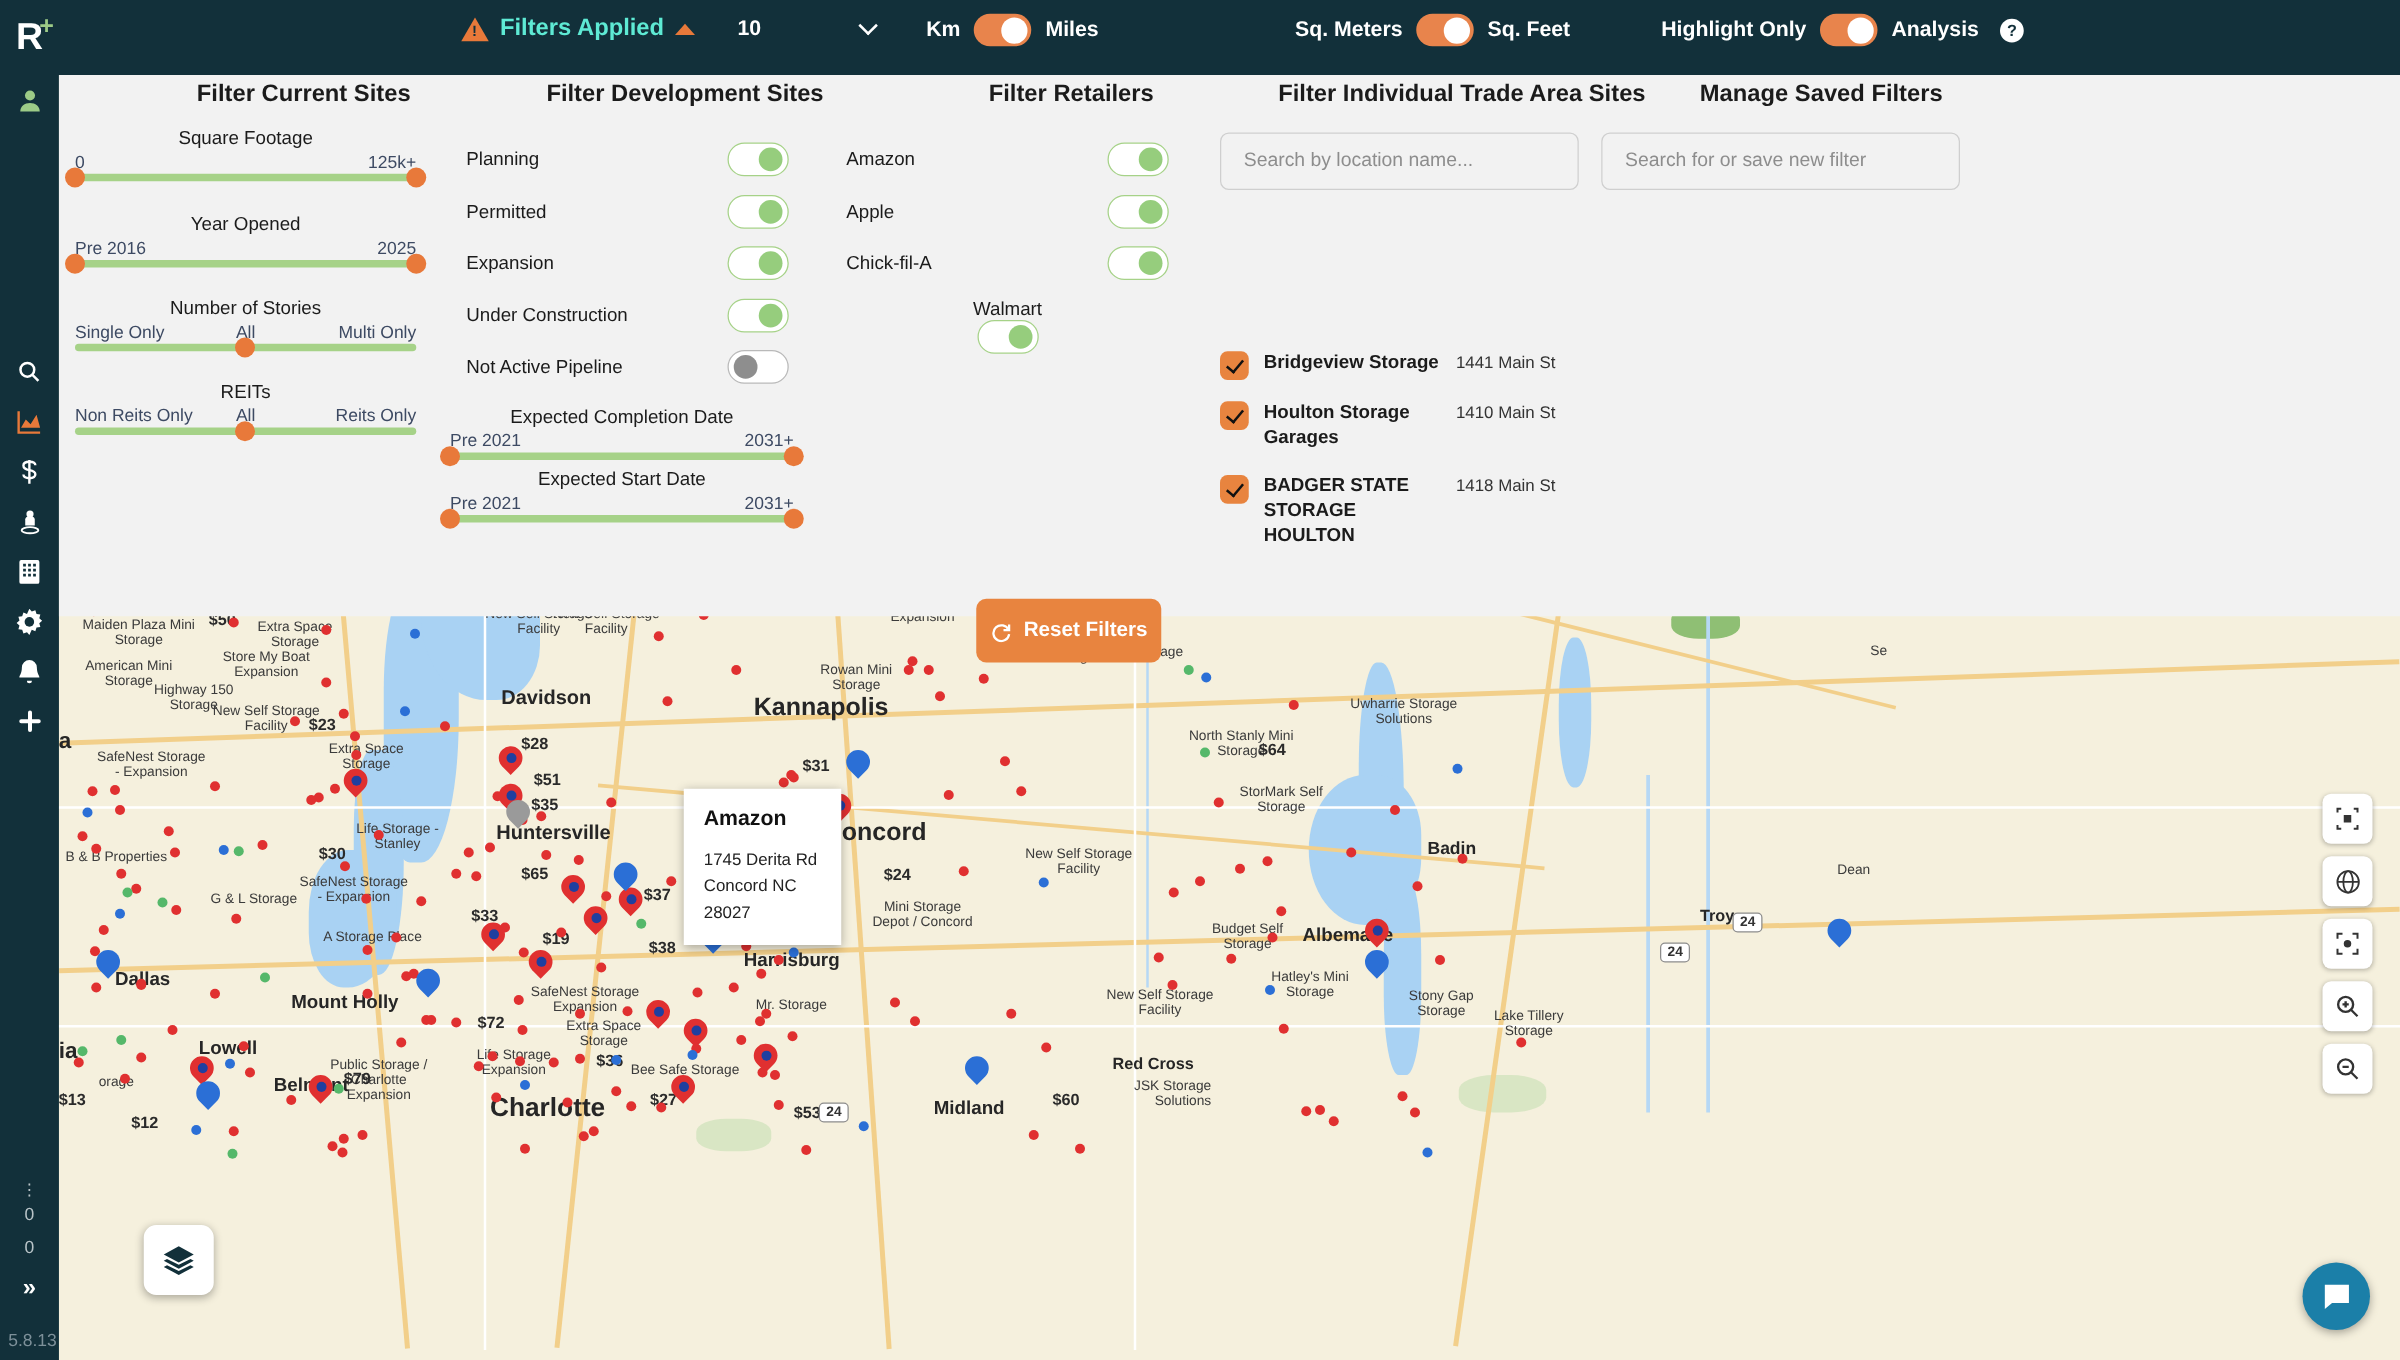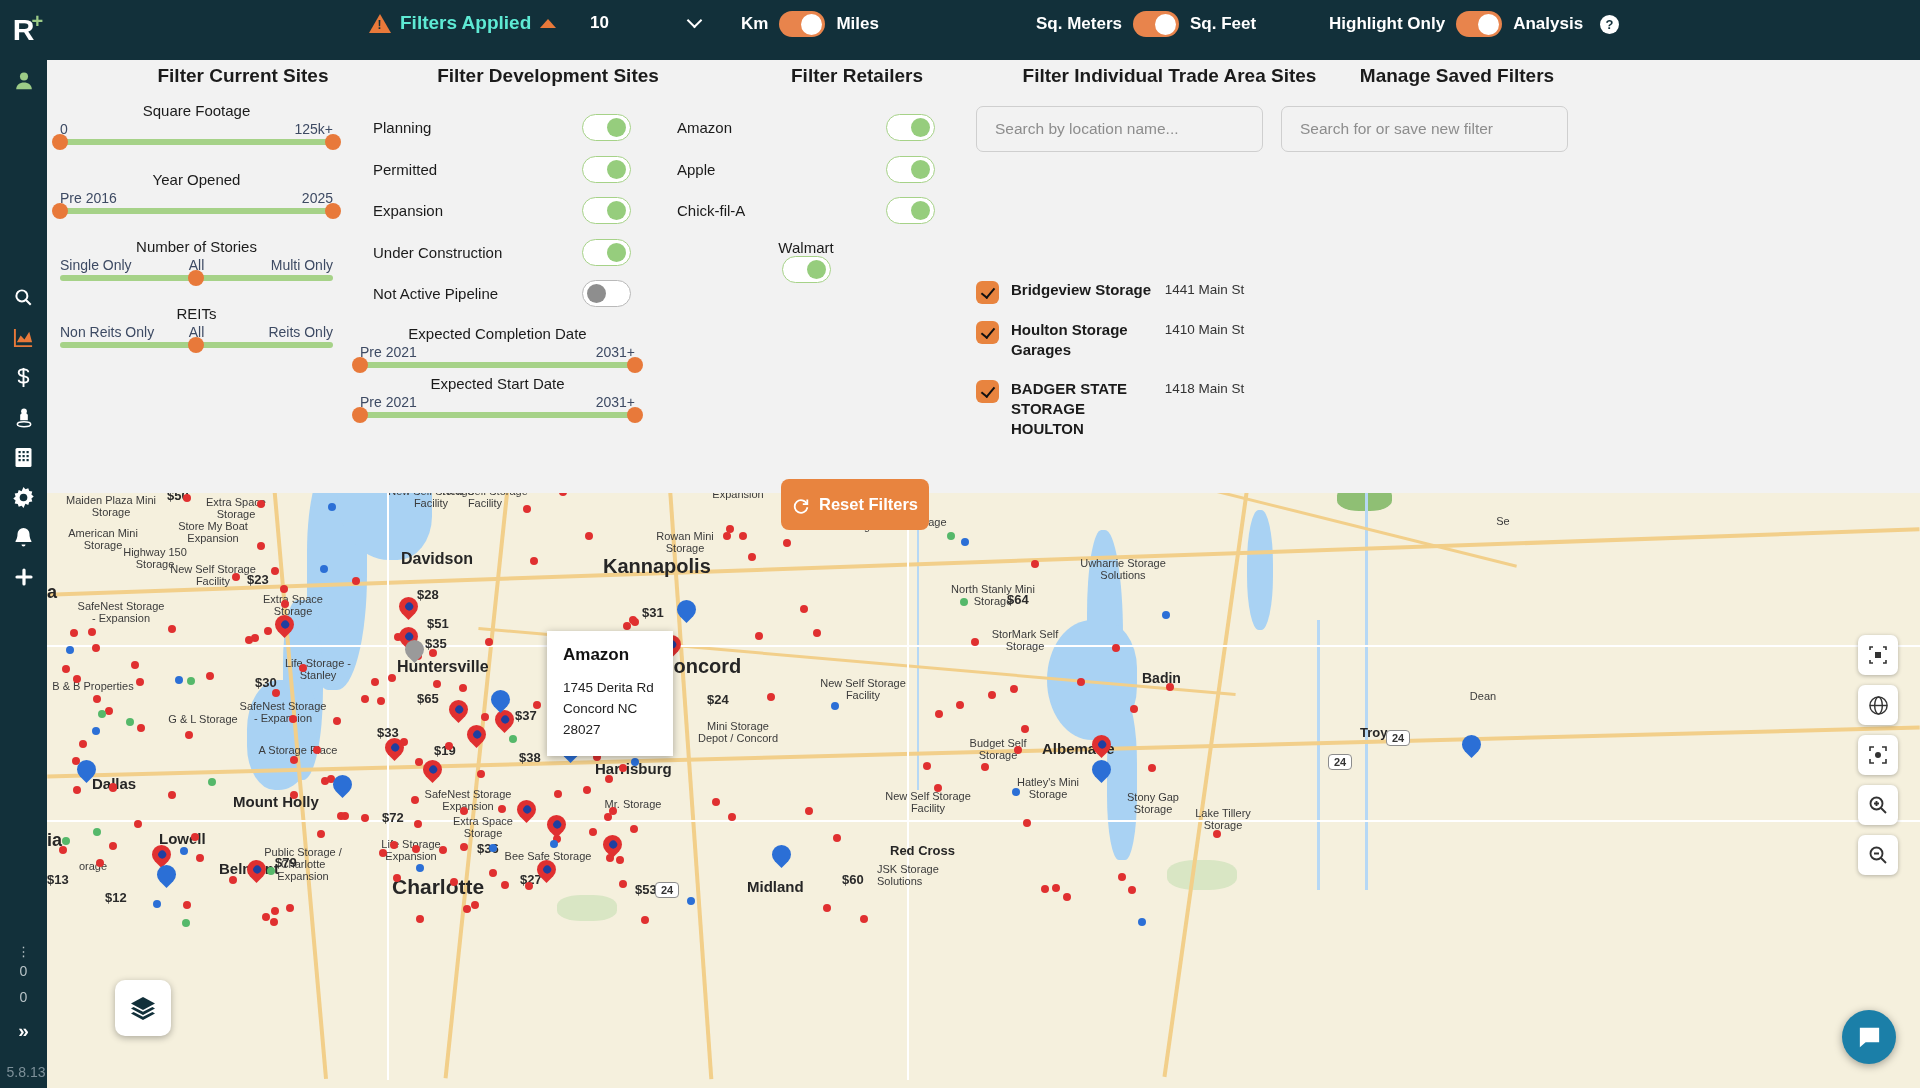--- a/index.html
+++ b/index.html
@@ -316,21 +316,21 @@
         <div class="mlabel" style="left: 375px; top: 728px; width: 92px; white-space: normal; text-align: center; line-height: 12px;">SafeNest Storage Expansion</div>
         <div class="mlabel" style="left: 390px; top: 755px; width: 92px; white-space: normal; text-align: center; line-height: 12px;">Extra Space Storage</div>
         <div class="mlabel" style="left: 540px; top: 738px; width: 92px; white-space: normal; text-align: center; line-height: 12px;">Mr. Storage</div>
         <div class="mlabel" style="left: 645px; top: 660px; width: 92px; white-space: normal; text-align: center; line-height: 12px;">Mini Storage Depot / Concord</div>
         <div class="mlabel" style="left: 770px; top: 617px; width: 92px; white-space: normal; text-align: center; line-height: 12px;">New Self Storage Facility</div>
         <div class="mlabel" style="left: 835px; top: 730px; width: 92px; white-space: normal; text-align: center; line-height: 12px;">New Self Storage Facility</div>
         <div class="mlabel" style="left: 905px; top: 677px; width: 92px; white-space: normal; text-align: center; line-height: 12px;">Budget Self Storage</div>
         <div class="mlabel" style="left: 955px; top: 716px; width: 92px; white-space: normal; text-align: center; line-height: 12px;">Hatley's Mini Storage</div>
         <div class="mlabel" style="left: 1060px; top: 731px; width: 92px; white-space: normal; text-align: center; line-height: 12px;">Stony Gap Storage</div>
         <div class="mlabel" style="left: 1130px; top: 747px; width: 92px; white-space: normal; text-align: center; line-height: 12px;">Lake Tillery Storage</div>
-        <div class="mlabel" style="left: 830px; top: 803px; width: 92px; white-space: normal; text-align: left; line-height: 12px;">JSK Storage Solutions</div>
+        <div class="mlabel" style="left: 830px; top: 803px; width: 92px; white-space: normal; text-align: right; line-height: 12px;">JSK Storage Solutions</div>
         <div class="mlabel" style="left: 210px; top: 786px; width: 92px; white-space: normal; text-align: center; line-height: 12px;">Public Storage / Charlotte Expansion</div>
         <div class="mlabel" style="left: 318px; top: 778px; width: 92px; white-space: normal; text-align: center; line-height: 12px;">Life Storage Expansion</div>
         <div class="mlabel" style="left: 455px; top: 790px; width: 92px; white-space: normal; text-align: center; line-height: 12px;">Bee Safe Storage</div>
         <div class="mlabel" style="left: 0px; top: 800px; width: 92px; white-space: normal; text-align: center; line-height: 12px;">orage</div>
         <div class="mlabel" style="left: 1410px; top: 455px; width: 92px; white-space: normal; text-align: center; line-height: 12px;">Se</div>
         <div class="mlabel" style="left: 1390px; top: 630px; width: 92px; white-space: normal; text-align: center; line-height: 12px;">Dean</div>
       </div>
     <div id="map-prices">
         <div class="price" style="left: 120px; top: 428px;">$50</div>
         <div class="price" style="left: 200px; top: 512px;">$23</div>

